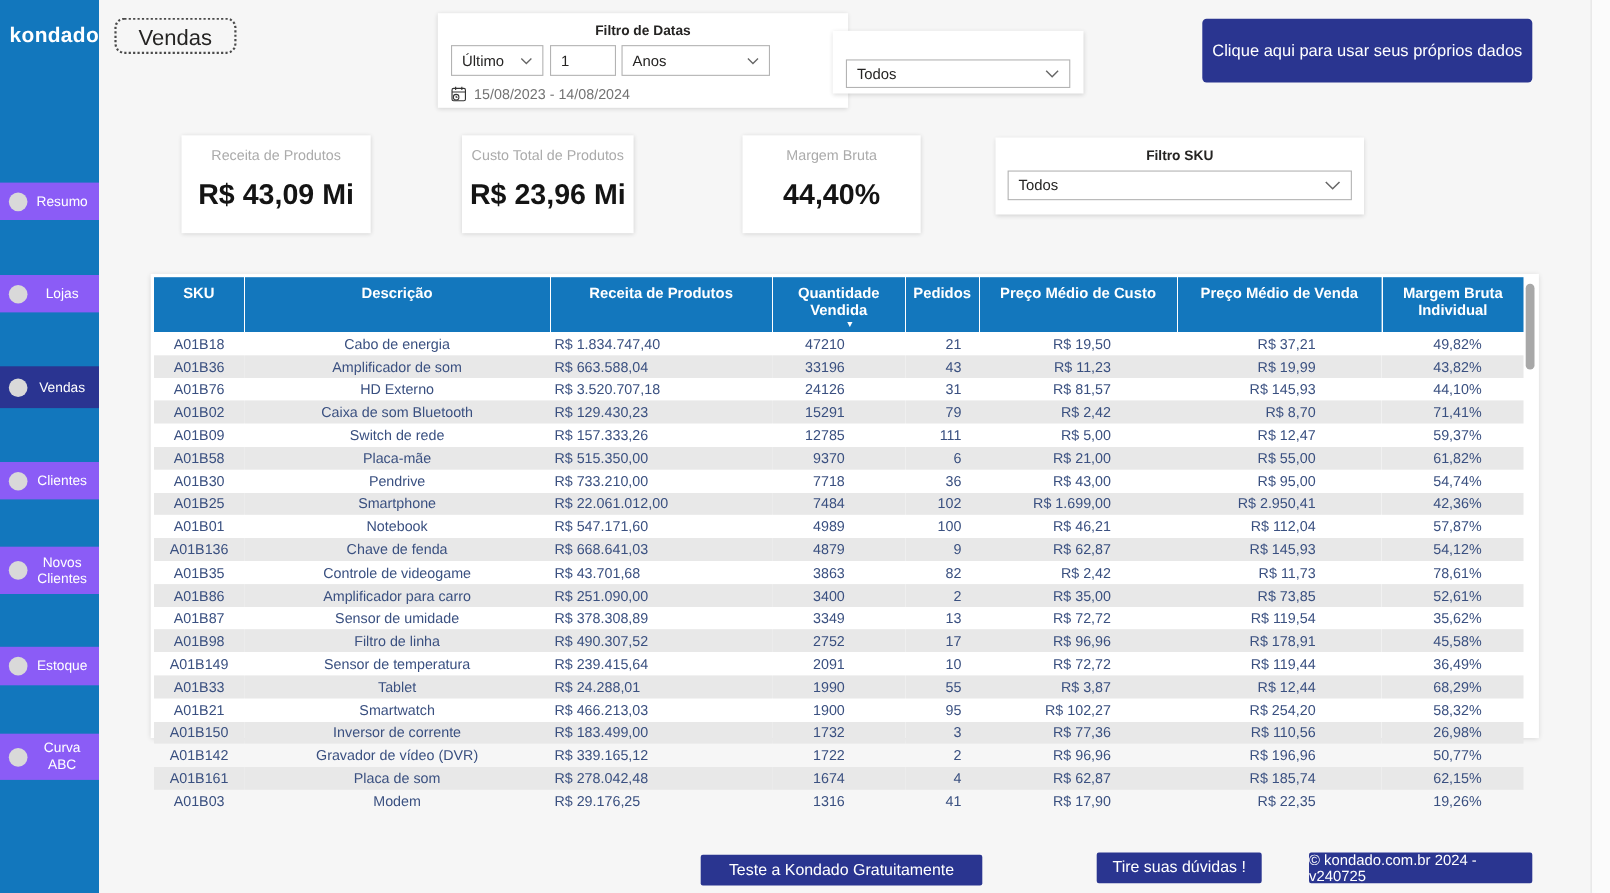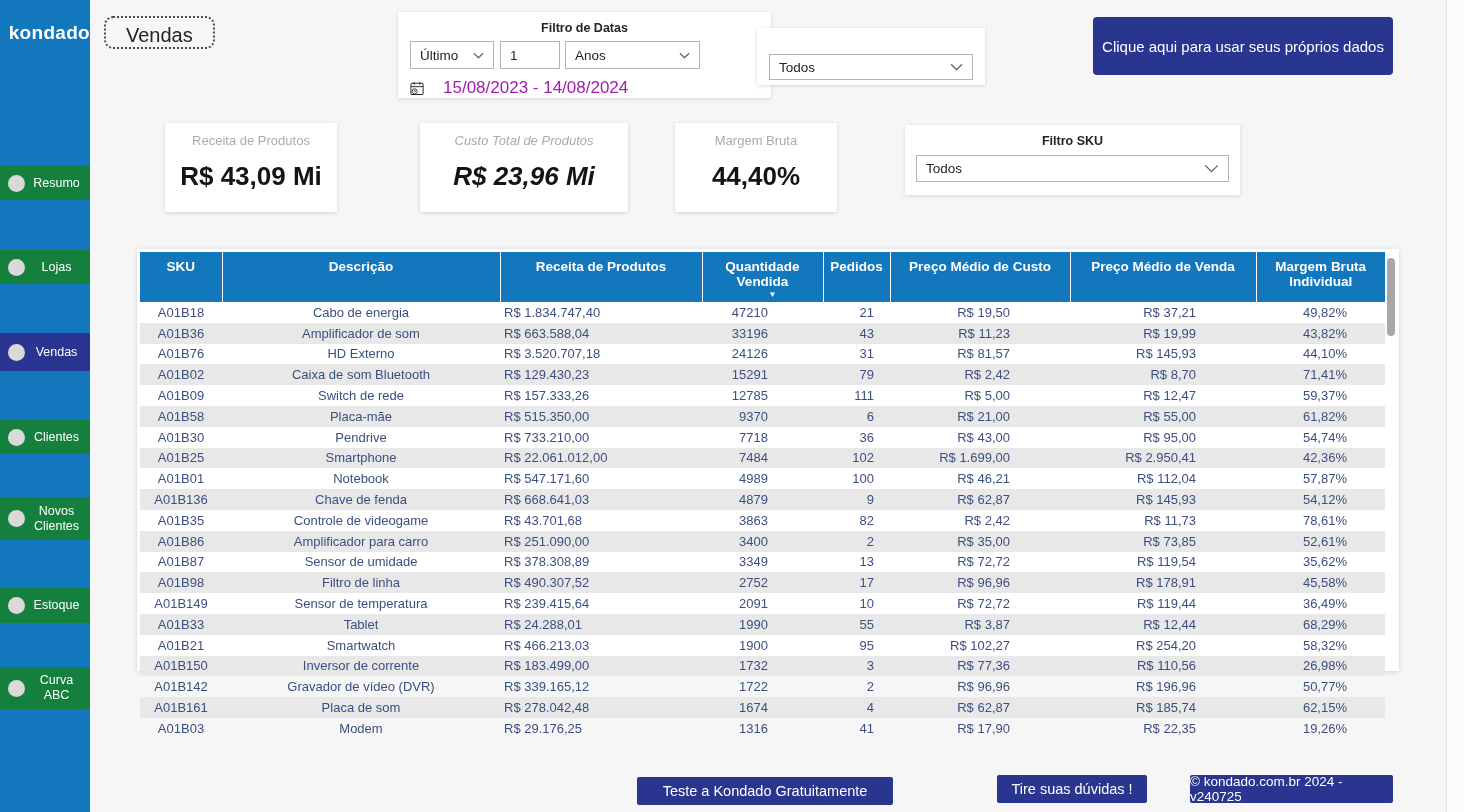--- a/index.html
+++ b/index.html
@@ -5,43 +5,43 @@
   * { box-sizing: border-box; }
   html,body { margin:0; padding:0; }
   body {
     width:1464px; height:812px; position:relative; overflow:hidden;
     background:#f6f6f6; font-family:"Liberation Sans", sans-serif; color:#222;
   }
   
   .sidebar { position:absolute; left:0; top:0; width:90px; height:812px; background:#1277bd; z-index:2; }
   .logo { position:absolute; top:22px; left:0; width:90px; text-align:right; color:#fff;
           font-size:19px; font-weight:bold; letter-spacing:.3px; }
-  .nav-item { position:absolute; left:0; width:90px; background:#15803d; color:#fff;
+  .nav-item { position:absolute; left:0; width:90px; background:#8b5cf6; color:#fff;
               display:flex; align-items:center; cursor:pointer; }
   .nav-item .dot { width:17px; height:17px; border-radius:50%; background:#d9d9d9; margin-left:8px; flex:none; }
   .nav-item .lbl { flex:1; text-align:center; font-size:12.5px; line-height:1.2; padding:0 4px 0 2px; }
   .nav-item.active { background:#2a3491; }
   
   .panel { position:absolute; background:#fff; box-shadow:0 1px 4px rgba(0,0,0,.14); }
   .panel-title { font-weight:bold; font-size:12.5px; color:#252423; text-align:center; padding-top:9px; }
   .select { position:absolute; height:28px; border:1px solid #b3b3b3; background:#fff;
             display:flex; align-items:center; justify-content:space-between;
             font-size:13.5px; color:#252423; padding:0 9px; cursor:pointer; }
   .select .chev { flex:none; margin-left:6px; display:flex; align-items:center; }
   .num-input { position:absolute; height:28px; border:1px solid #b3b3b3; background:#fff;
                font-size:13.5px; color:#252423; padding:0 0 0 9px; width:60px;
                font-family:"Liberation Sans", sans-serif; }
   
   .title-box { position:absolute; left:104px; top:16px; height:33px; padding:6px 20px;
                border:2px dotted #4a4a4a; border-radius:9px; font-size:20px; color:#252423; }
   .cta { position:absolute; left:1093px; top:17px; width:300px; height:58px; background:#2a3590;
          color:#fff; border-radius:4px; display:flex; align-items:center; justify-content:center;
          font-size:15px; cursor:pointer; }
-  .date-range { position:absolute; left:12px; top:66px; display:flex; align-items:center; gap:18px;
-                font-size:17px; color:#a21caf; }
+  .date-range { position:absolute; left:12px; top:66px; display:flex; align-items:center; gap:6px;
+                font-size:13px; color:#737373; }
   
   .kpi { position:absolute; background:#fff; box-shadow:0 1px 4px rgba(0,0,0,.14); text-align:center; height:89px; }
   .kpi .k-label { margin-top:10px; color:#ababab; font-size:13px; }
   .kpi .k-value { margin-top:13px; color:#141414; font-size:26px; font-weight:bold; }
   
   .table-card { position:absolute; left:137px; top:249px; width:1262px; height:422px;
                 background:#fff; box-shadow:0 1px 5px rgba(0,0,0,.16); }
   table { border-collapse:collapse; position:absolute; left:3px; top:3px; table-layout:fixed; }
   thead th { background:#1377bd; color:#fff; font-size:13.5px; font-weight:bold; text-align:center;
              vertical-align:top; padding:7px 5px 0; height:50px; border-right:1px solid rgba(255,255,255,.95);
@@ -156,21 +156,21 @@
     </span>
   </div>
 </div>
 
 <div class="cta">Clique aqui para usar seus próprios dados</div>
 
 <div class="kpi" style="left:165px;top:123px;width:172px;">
   <div class="k-label">Receita de Produtos</div>
   <div class="k-value">R$ 43,09 Mi</div>
 </div>
-<div class="kpi" style="left:420px;top:123px;width:208px;font-style:italic;">
+<div class="kpi" style="left:420px;top:123px;width:156px;">
   <div class="k-label">Custo Total de Produtos</div>
   <div class="k-value">R$ 23,96 Mi</div>
 </div>
 <div class="kpi" style="left:675px;top:123px;width:162px;">
   <div class="k-label">Margem Bruta</div>
   <div class="k-value">44,40%</div>
 </div>
 
 <div class="panel" style="left:905px;top:125px;width:335px;height:70px;">
   <div class="panel-title">Filtro SKU</div>

